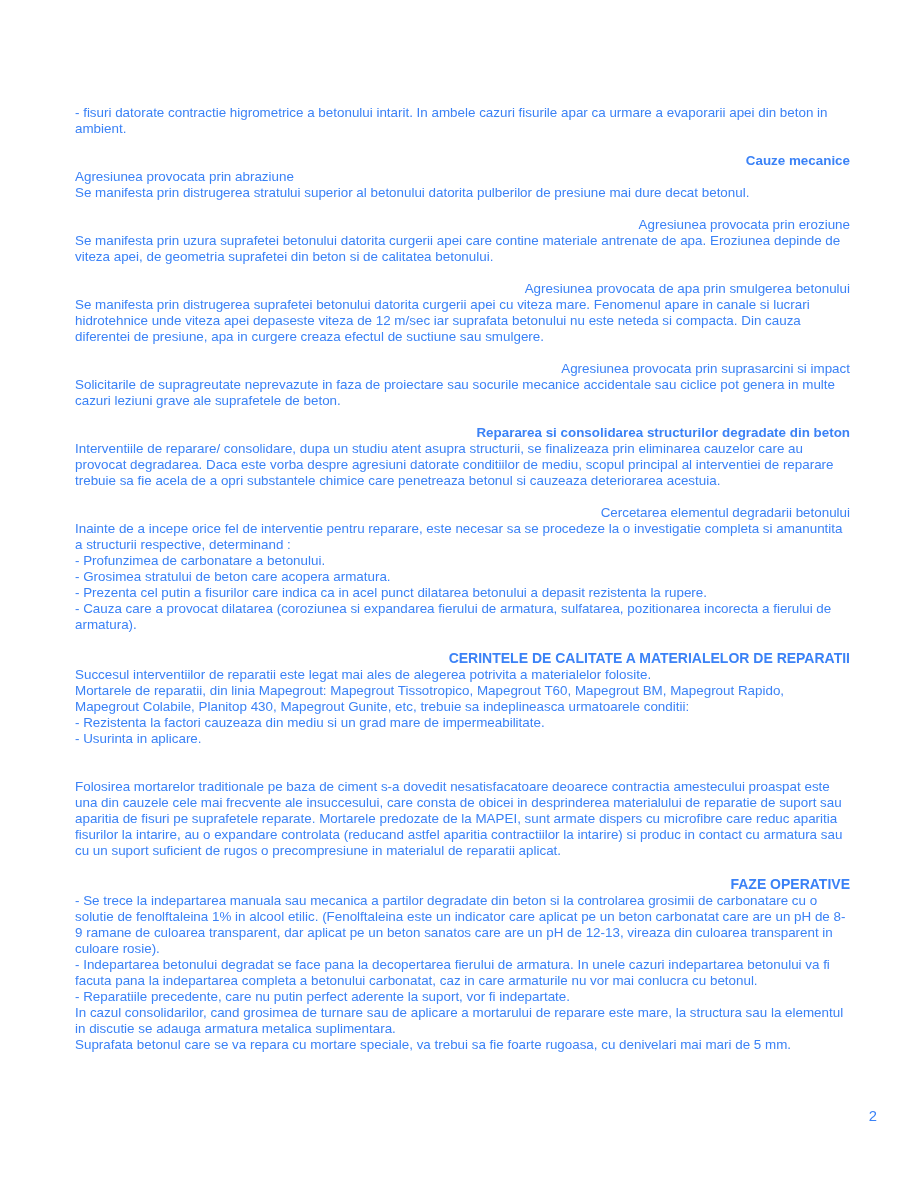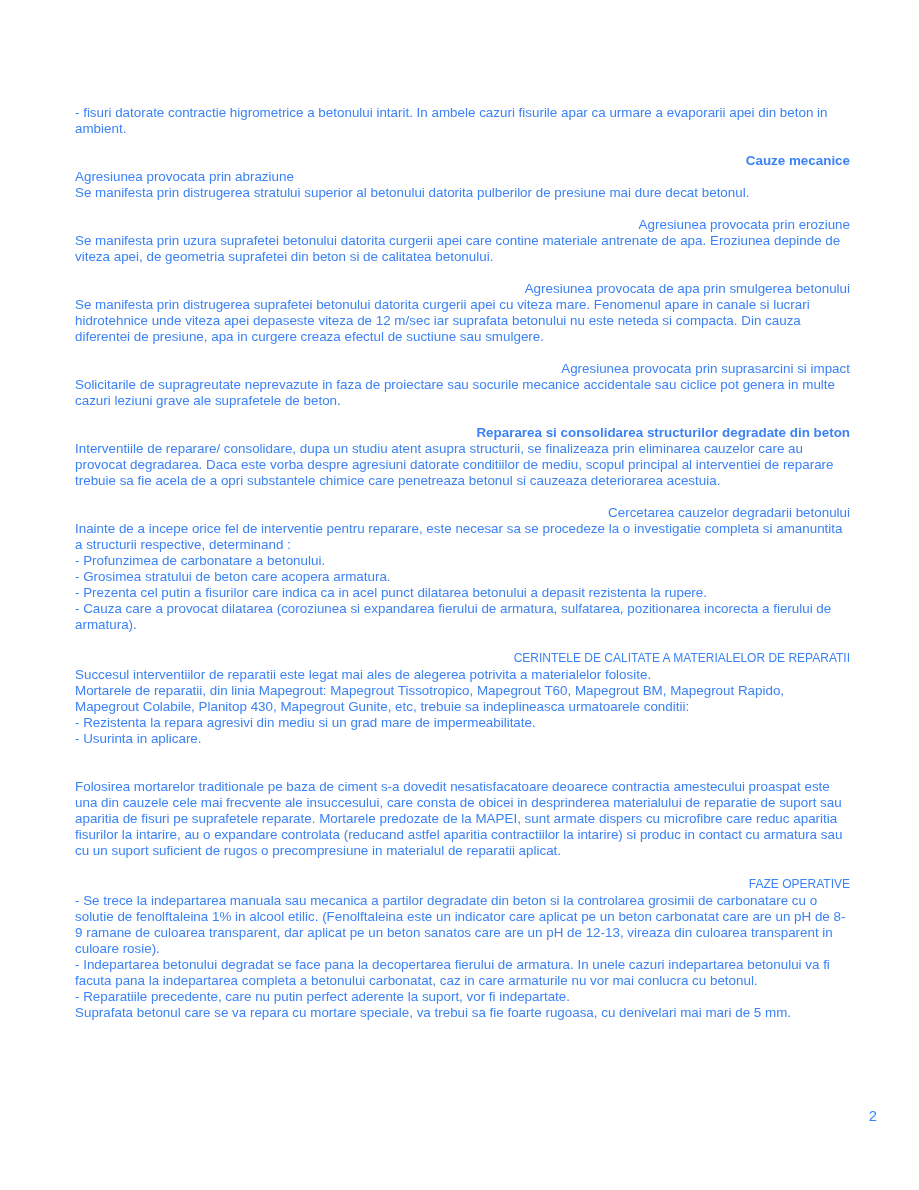--- a/index.html
+++ b/index.html
@@ -17,21 +17,21 @@
     position: absolute;
     left: 75px;
     top: 105px;
     width: 775px;
     font-size: 13.4px;
     line-height: 16px;
     text-align: left;
   }
   .p { margin: 0; }
   .b { font-weight: bold; }
-  .hc { font-weight: normal; font-size: 12px; line-height: 18px; }
+  .hc { font-weight: bold; font-size: 14px; line-height: 18px; }
   .gap  { margin-top: 16px; text-align: right; }
   .gap2 { margin-top: 32px; }
   .pagenum {
     position: absolute;
     right: 78px;
     top: 1108px;
     font-size: 14.8px;
   }
 </style>
 </head>
@@ -44,32 +44,33 @@
     <p class="p">Agresiunea provocata prin abraziune</p>
     <p class="p">Se manifesta prin distrugerea stratului superior al betonului datorita pulberilor de presiune mai dure decat betonul.</p>
     <p class="p gap">Agresiunea provocata prin eroziune</p>
     <p class="p">Se manifesta prin uzura suprafetei betonului datorita curgerii apei care contine materiale antrenate de apa. Eroziunea depinde de viteza apei, de geometria suprafetei din beton si de calitatea betonului.</p>
     <p class="p gap">Agresiunea provocata de apa prin smulgerea betonului</p>
     <p class="p">Se manifesta prin distrugerea suprafetei betonului datorita curgerii apei cu viteza mare. Fenomenul apare in canale si lucrari hidrotehnice unde viteza apei depaseste viteza de 12 m/sec iar suprafata betonului nu este neteda si compacta. Din cauza diferentei de presiune, apa in curgere creaza efectul de suctiune sau smulgere.</p>
     <p class="p gap">Agresiunea provocata prin suprasarcini si impact</p>
     <p class="p">Solicitarile de supragreutate neprevazute in faza de proiectare sau socurile mecanice accidentale sau ciclice pot genera in multe cazuri leziuni grave ale suprafetele de beton.</p>
     <p class="p b gap">Repararea si consolidarea structurilor degradate din beton</p>
     <p class="p">Interventiile de reparare/ consolidare, dupa un studiu atent asupra structurii, se finalizeaza prin eliminarea cauzelor care au provocat degradarea. Daca este vorba despre agresiuni datorate conditiilor de mediu, scopul principal al interventiei de reparare trebuie sa fie acela de a opri substantele chimice care penetreaza betonul si cauzeaza deteriorarea acestuia.</p>
-    <p class="p gap">Cercetarea cauzelor degradarii betonului</p>
+    <p class="p gap">Cercetarea elementul degradarii betonului</p>
     <p class="p">Inainte de a incepe orice fel de interventie pentru reparare, este necesar sa se procedeze la o investigatie completa si amanuntita a structurii respective, determinand :</p>
     <p class="p">- Profunzimea de carbonatare a betonului.</p>
     <p class="p">- Grosimea stratului de beton care acopera armatura.</p>
     <p class="p">- Prezenta cel putin a fisurilor care indica ca in acel punct dilatarea betonului a depasit rezistenta la rupere.</p>
     <p class="p">- Cauza care a provocat dilatarea (coroziunea si expandarea fierului de armatura, sulfatarea, pozitionarea incorecta a fierului de armatura).</p>
     <p class="p hc gap">CERINTELE DE CALITATE A MATERIALELOR DE REPARATII</p>
     <p class="p">Succesul interventiilor de reparatii este legat mai ales de alegerea potrivita a materialelor folosite.</p>
     <p class="p">Mortarele de reparatii, din linia Mapegrout: Mapegrout Tissotropico, Mapegrout T60, Mapegrout BM, Mapegrout Rapido, Mapegrout Colabile, Planitop 430, Mapegrout Gunite, etc, trebuie sa indeplineasca urmatoarele conditii:</p>
-    <p class="p">- Rezistenta la repara agresivi din mediu si un grad mare de impermeabilitate.</p>
+    <p class="p">- Rezistenta la factori cauzeaza din mediu si un grad mare de impermeabilitate.</p>
     <p class="p">- Usurinta in aplicare.</p>
     <p class="p gap2">Folosirea mortarelor traditionale pe baza de ciment s-a dovedit nesatisfacatoare deoarece contractia amestecului proaspat este una din cauzele cele mai frecvente ale insuccesului, care consta de obicei in desprinderea materialului de reparatie de suport sau aparitia de fisuri pe suprafetele reparate. Mortarele predozate de la MAPEI, sunt armate dispers cu microfibre care reduc aparitia fisurilor la intarire, au o expandare controlata (reducand astfel aparitia contractiilor la intarire) si produc in contact cu armatura sau cu un suport suficient de rugos o precompresiune in materialul de reparatii aplicat.</p>
     <p class="p hc gap">FAZE OPERATIVE</p>
     <p class="p">- Se trece la indepartarea manuala sau mecanica a partilor degradate din beton si la controlarea grosimii de carbonatare cu o solutie de fenolftaleina 1% in alcool etilic. (Fenolftaleina este un indicator care aplicat pe un beton carbonatat care are un pH de 8-9 ramane de culoarea transparent, dar aplicat pe un beton sanatos care are un pH de 12-13, vireaza din culoarea transparent in culoare rosie).</p>
     <p class="p">- Indepartarea betonului degradat se face pana la decopertarea fierului de armatura. In unele cazuri indepartarea betonului va fi facuta pana la indepartarea completa a betonului carbonatat, caz in care armaturile nu vor mai conlucra cu betonul.</p>
     <p class="p">- Reparatiile precedente, care nu putin perfect aderente la suport, vor fi indepartate.</p>
+    <p class="p">In cazul consolidarilor, cand grosimea de turnare sau de aplicare a mortarului de reparare este mare, la structura sau la elementul in discutie se adauga armatura metalica suplimentara.</p>
     <p class="p">Suprafata betonul care se va repara cu mortare speciale, va trebui sa fie foarte rugoasa, cu denivelari mai mari de 5 mm.</p>
   </div>
   <div class="pagenum">2</div>
 </div>
 
 </body></html>

